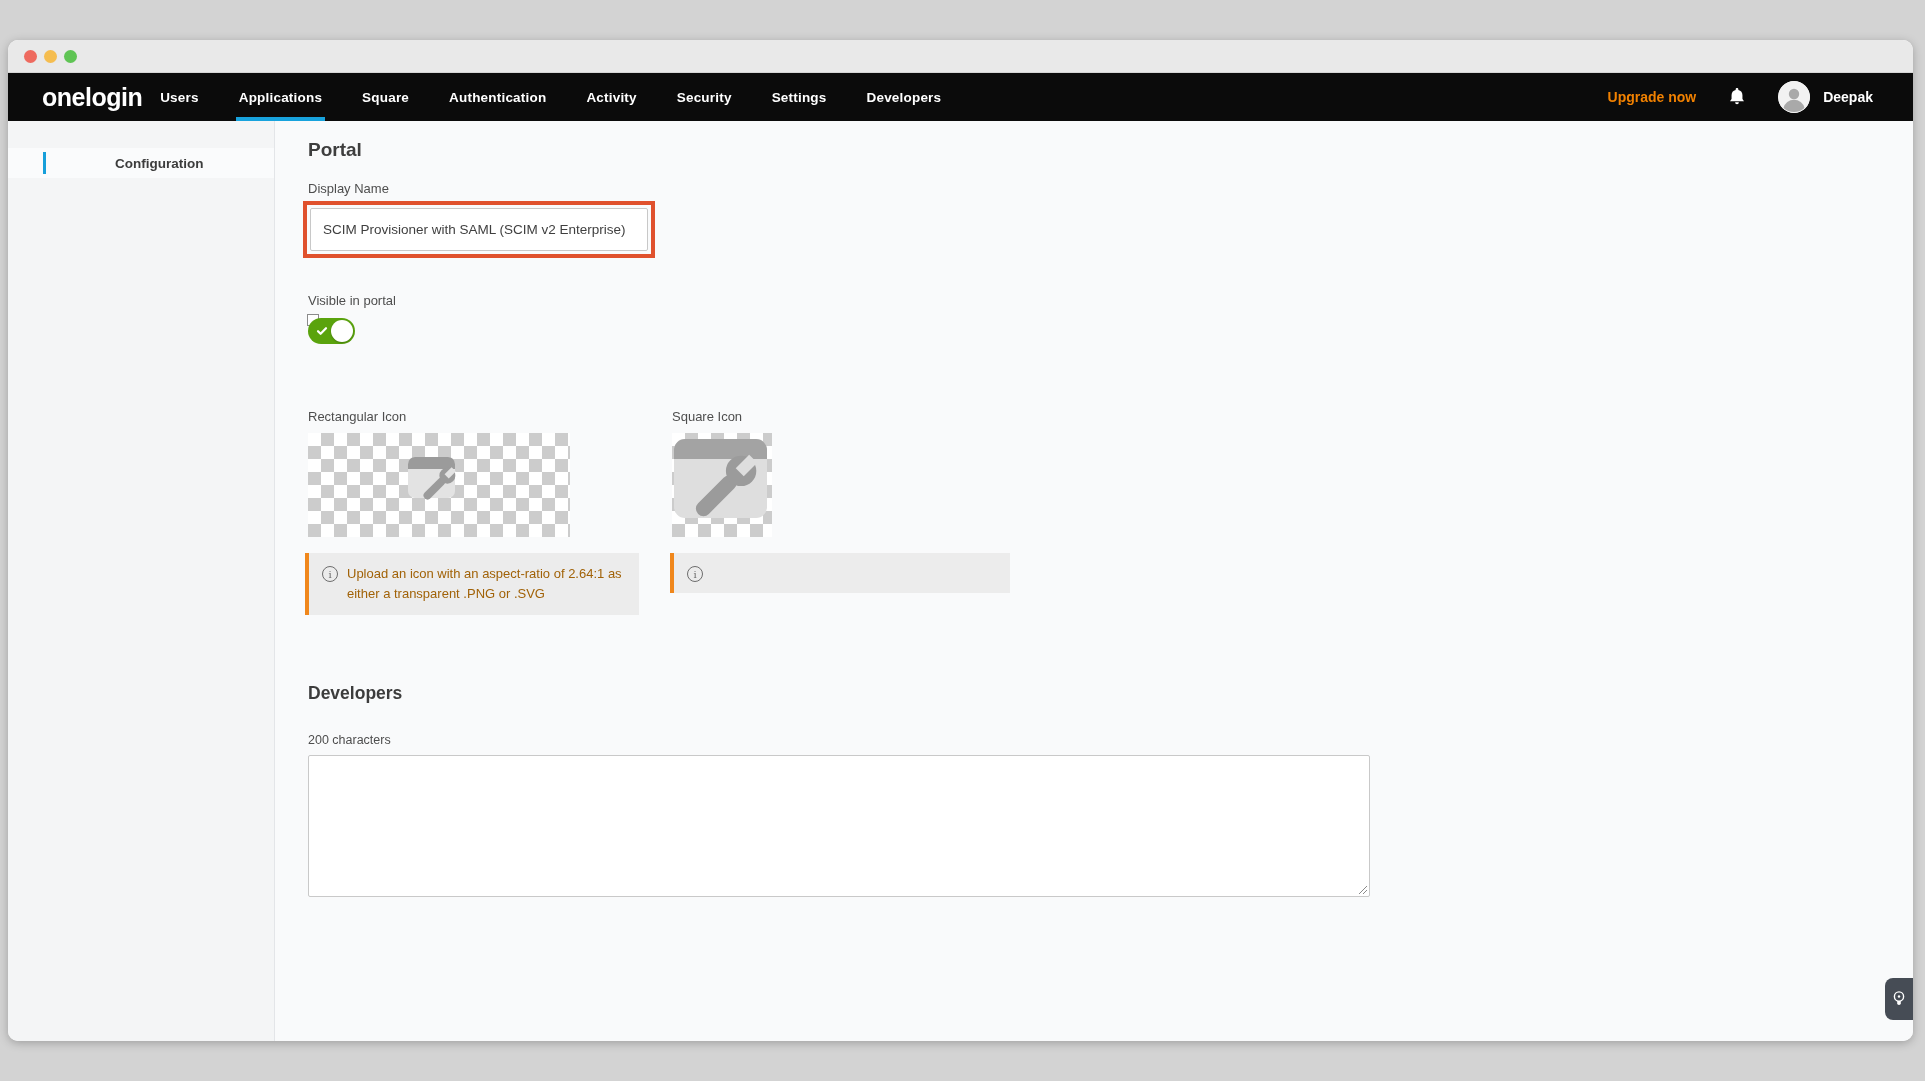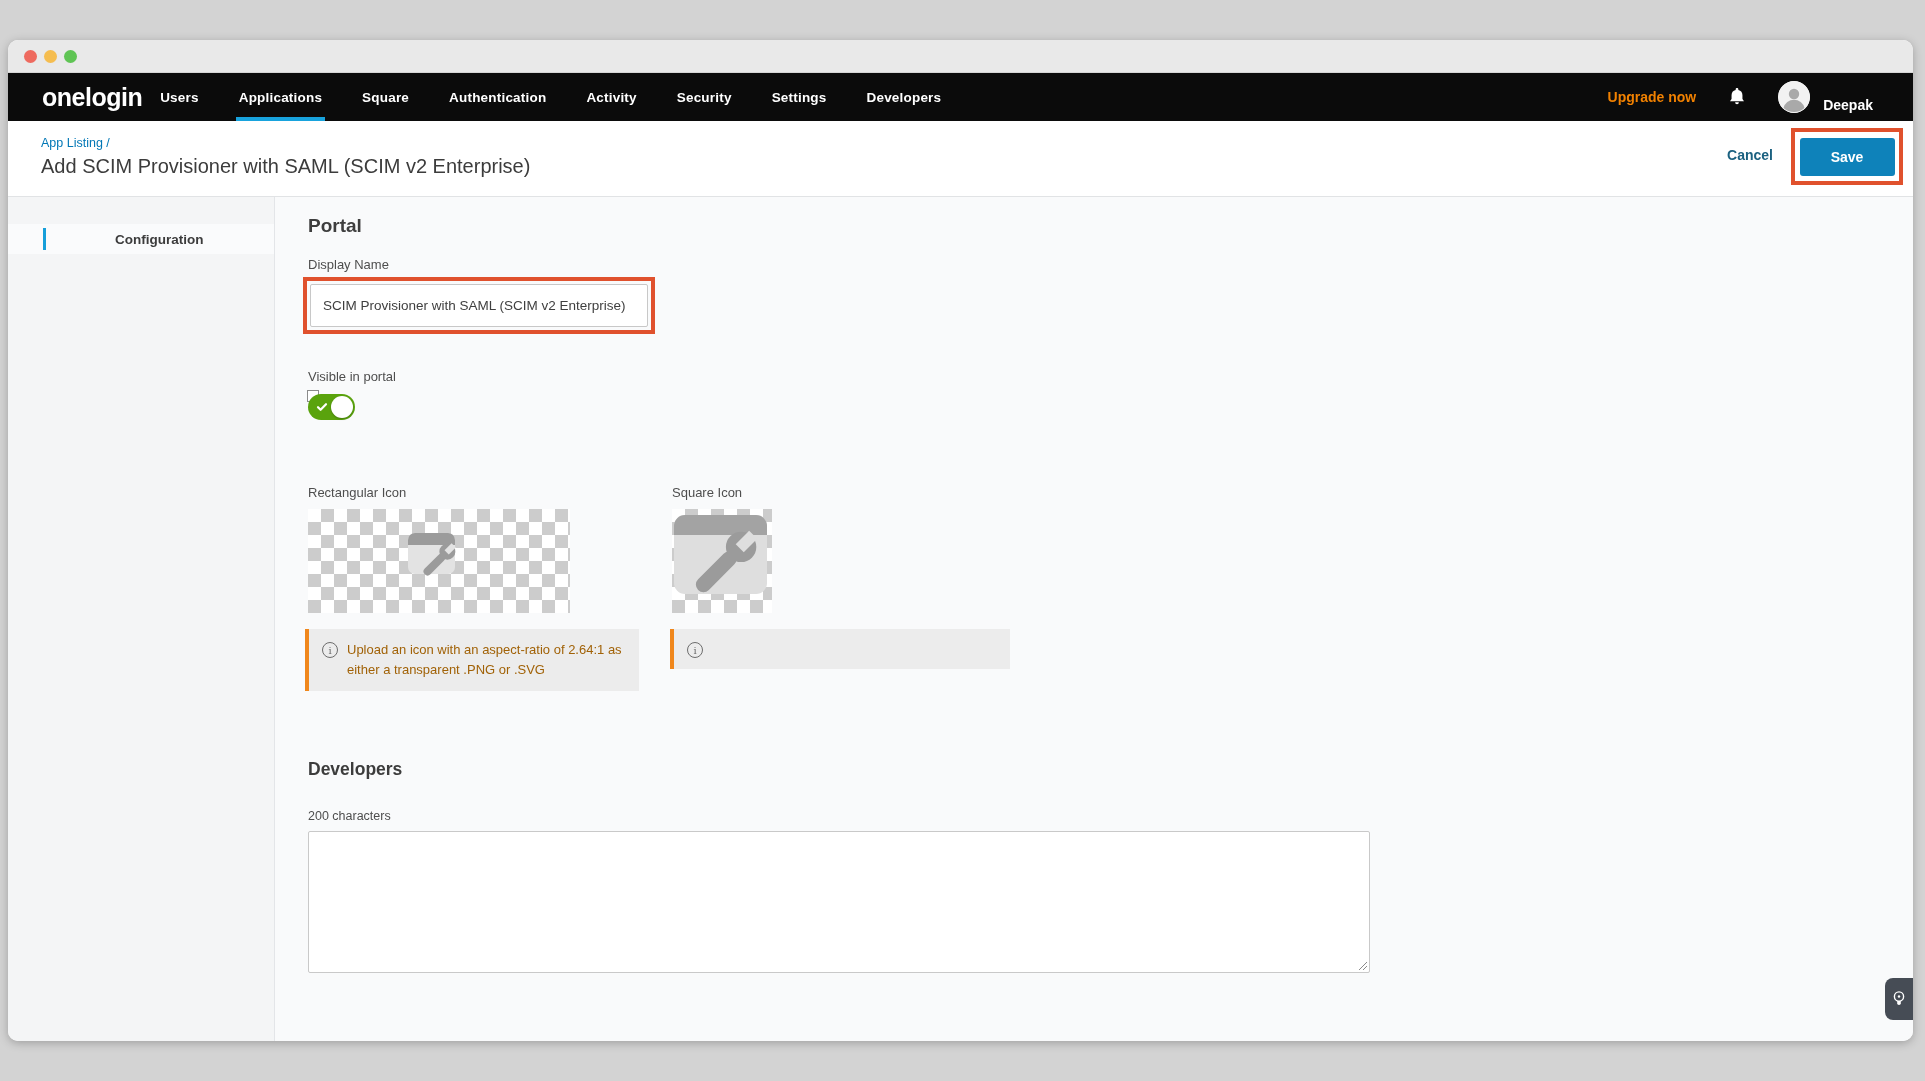--- a/index.html
+++ b/index.html
@@ -23,21 +23,21 @@
   .tl.green{background:#5fc454;}
   
   .nav{height:48px;background:#0b0b0b;flex:0 0 auto;display:flex;align-items:stretch;padding:0 40px 0 34px;color:#fff;}
   .brand{font-size:25px;font-weight:700;letter-spacing:-.5px;color:#fff;align-self:center;margin-right:18px;cursor:pointer;}
   .nav-items{display:flex;align-items:stretch;gap:40px;}
   .nav-item{position:relative;display:flex;align-items:center;font-size:13.5px;font-weight:600;letter-spacing:.2px;cursor:pointer;}
   .nav-item.active::after{content:"";position:absolute;left:-3px;right:-3px;bottom:0;height:4px;background:#18a3dd;}
   .nav-right{margin-left:auto;display:flex;align-items:center;gap:32px;}
   .upgrade{color:#f18101;font-size:14px;font-weight:600;cursor:pointer;}
   .bell{width:18px;height:20px;display:inline-flex;cursor:pointer;}
-  .user{display:flex;align-items:flex-end;gap:13px;cursor:pointer;}
+  .user{display:flex;align-items:center;gap:13px;cursor:pointer;}
   .avatar{width:32px;height:32px;border-radius:50%;background:#f2f2f2;overflow:hidden;display:inline-flex;}
   .username{font-size:14px;font-weight:600;color:#fff;}
   
   .pageheader{height:75px;background:#fff;flex:0 0 auto;position:relative;border-bottom:1px solid #e1e3e5;}
   .crumb{position:absolute;left:33px;top:15px;font-size:12.5px;color:#0077b6;cursor:pointer;text-decoration:none;}
   .page-title{position:absolute;left:33px;top:34px;margin:0;font-size:20px;font-weight:400;color:#3c3c3c;}
   .cancel{position:absolute;right:140px;top:26px;font-size:14px;font-weight:600;color:#1b6180;cursor:pointer;text-decoration:none;}
   .save-ann{position:absolute;right:10px;top:7px;width:112px;height:57px;border:4px solid #e0512d;box-sizing:border-box;display:flex;align-items:center;justify-content:center;}
   .save{width:95px;height:38px;background:#0e82ba;color:#fff;border:none;border-radius:3px;font-size:14px;font-weight:600;font-family:inherit;cursor:pointer;}
   
@@ -120,28 +120,20 @@
               <circle cx="16" cy="16" r="16" fill="#f2f2f2"></circle>
               <circle cx="16" cy="13" r="5.2" fill="#a9a9a9"></circle>
               <path d="M5.5 27a10.8 10.8 0 0 1 21 0 16 16 0 0 1-21 0z" fill="#a9a9a9"></path>
             </svg>
         </span>
         <span class="username">Deepak</span>
       </span>
     </div>
   </div>
 
-  <div class="pageheader">
-    <a class="crumb">App Listing /</a>
-    <h1 class="page-title">Add SCIM Provisioner with SAML (SCIM v2 Enterprise)</h1>
-    <a class="cancel">Cancel</a>
-    <div class="save-ann">
-      <button class="save">Save</button>
-    </div>
-  </div>
 
   <div class="bodyrow">
     <div class="sidebar">
       <div class="side-item">
         <span class="side-ind"></span>
         <span class="side-label">Configuration</span>
       </div>
     </div>
 
     <div class="main">

